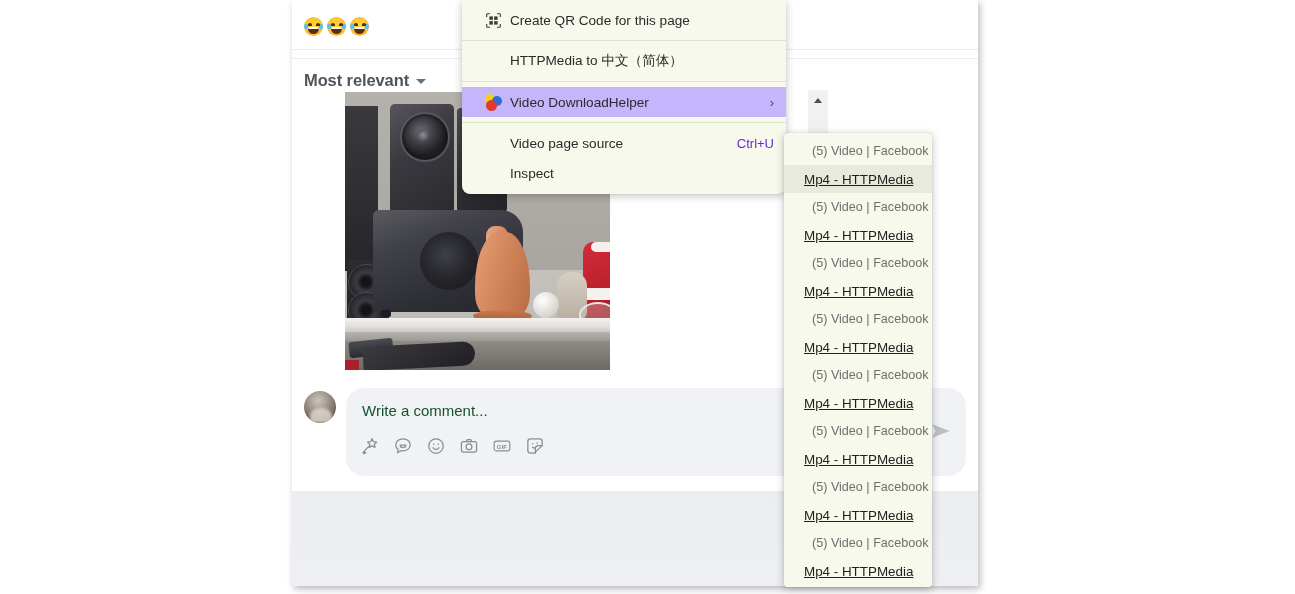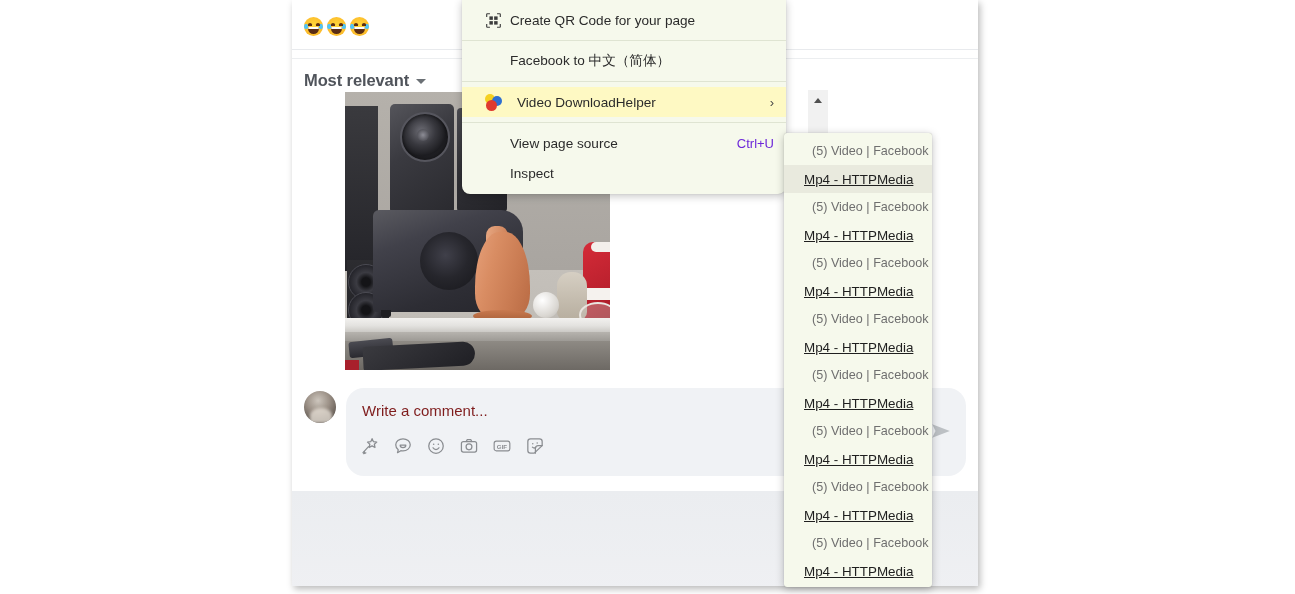--- a/index.html
+++ b/index.html
@@ -325,21 +325,21 @@
     position: absolute;
     left: 42px; top: 0px;
     width: 620px; height: 88px;
     background: #f0f2f5;
     border-radius: 18px;
   }
   #composer-placeholder {
     position: absolute;
     left: 16px; top: 14px;
     font-size: 15px;
-    color: #7f1d1d;
+    color: #14532d;
   }
   #composer-icons {
     position: absolute;
     left: 14px; top: 48px;
     display: flex;
     align-items: center;
     gap: 13px;
   }
   .composer-icon {
     width: 20px; height: 20px;
@@ -405,21 +405,21 @@
     z-index: 60;
   }
   .cm-item {
     position: relative;
     height: 30px;
     display: flex;
     align-items: center;
     padding: 0 12px 0 0;
     cursor: default;
   }
-  .cm-item.hovered { background: #fef9c3; gap: 7px; }
+  .cm-item.hovered { background: #c4b5fd; }
   .cm-icon {
     width: 32px;
     min-width: 32px;
     display: flex;
     align-items: center;
     justify-content: center;
     margin-left: 15px;
     margin-right: 1px;
   }
   .cm-label { flex: 1; white-space: nowrap; }
@@ -606,47 +606,47 @@
         <path d="M2.4 7V3.2c0-.5.4-.8.8-.8H7"></path>
         <path d="M17 2.4h3.8c.5 0 .8.3.8.8V7"></path>
         <path d="M21.6 17v3.8c0 .5-.3.8-.8.8H17"></path>
         <path d="M7 21.6H3.2c-.4 0-.8-.3-.8-.8V17"></path>
         <rect x="6.2" y="6.2" width="4.9" height="4.9" fill="#3c3c3c" stroke="none"></rect>
         <rect x="12.9" y="6.2" width="4.9" height="4.9" fill="#3c3c3c" stroke="none"></rect>
         <rect x="6.2" y="12.9" width="4.9" height="4.9" fill="#3c3c3c" stroke="none"></rect>
         <rect x="12.9" y="12.9" width="4.9" height="4.9" fill="#3c3c3c" stroke="none"></rect>
       </svg>
     </span>
-    <span class="cm-label">Create QR Code for your page</span>
+    <span class="cm-label">Create QR Code for this page</span>
   </div>
 
   <div class="cm-sep"></div>
 
   <div class="cm-item noicon">
-    <span class="cm-label">Facebook to 中文（简体）</span>
+    <span class="cm-label">HTTPMedia to 中文（简体）</span>
   </div>
 
   <div class="cm-sep"></div>
 
   <div class="cm-item hovered">
     <span class="cm-icon">
       <span class="vdh-icon">
         <span class="vdh-ball vdh-y"></span>
         <span class="vdh-ball vdh-b"></span>
         <span class="vdh-ball vdh-r"></span>
       </span>
     </span>
     <span class="cm-label">Video DownloadHelper</span>
     <span class="cm-arrow">›</span>
   </div>
 
   <div class="cm-sep"></div>
 
   <div class="cm-item noicon">
-    <span class="cm-label">View page source</span>
+    <span class="cm-label">Video page source</span>
     <span class="cm-shortcut">Ctrl+U</span>
   </div>
 
   <div class="cm-item noicon">
     <span class="cm-label">Inspect</span>
   </div>
 
 </div>
 
 <div id="vdh-submenu">

